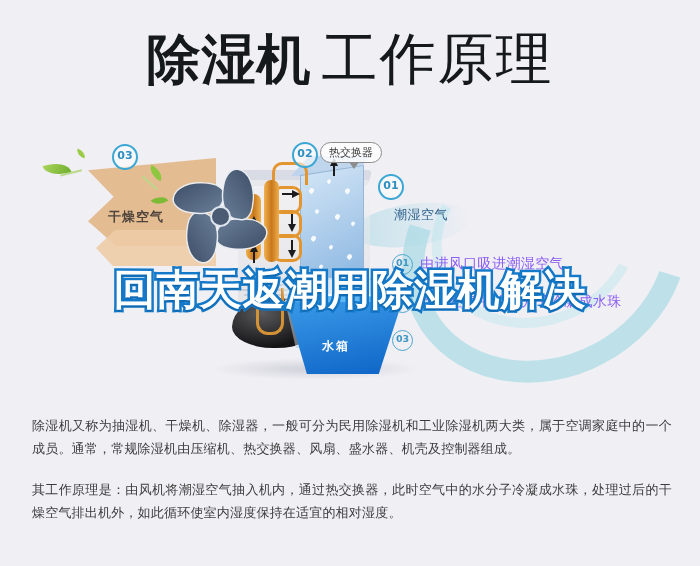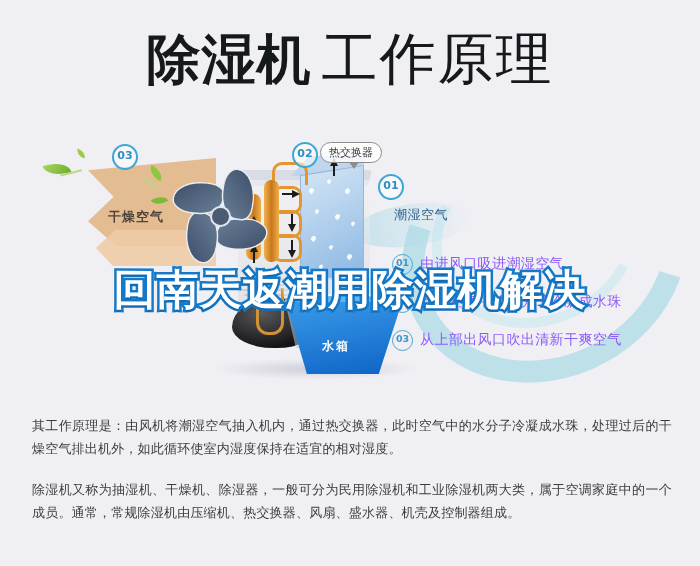--- a/index.html
+++ b/index.html
@@ -327,24 +327,23 @@
     <div class="step">
       <div class="s-badge">01</div>
       <div class="s-text">由进风口吸进潮湿空气</div>
     </div>
     <div class="step">
       <div class="s-badge">02</div>
       <div class="s-text">此时空气中的水分子冷凝成水珠</div>
     </div>
     <div class="step">
       <div class="s-badge">03</div>
-      <div class="s-text">从上部出风口吹出清新干爽空气</div>
     </div>
   </div>
 
   <div class="overlay">回南天返潮用除湿机解决</div>
 
   <div class="body-copy">
+    <p class="para">除湿机又称为抽湿机、干燥机、除湿器，一般可分为民用除湿机和工业除湿机两大类，属于空调家庭中的一个成员。通常，常规除湿机由压缩机、热交换器、风扇、盛水器、机壳及控制器组成。</p>
     <p class="para">其工作原理是：由风机将潮湿空气抽入机内，通过热交换器，此时空气中的水分子冷凝成水珠，处理过后的干燥空气排出机外，如此循环使室内湿度保持在适宜的相对湿度。</p>
-    <p class="para">除湿机又称为抽湿机、干燥机、除湿器，一般可分为民用除湿机和工业除湿机两大类，属于空调家庭中的一个成员。通常，常规除湿机由压缩机、热交换器、风扇、盛水器、机壳及控制器组成。</p>
   </div>
 
 </div>
 
 </body></html>

